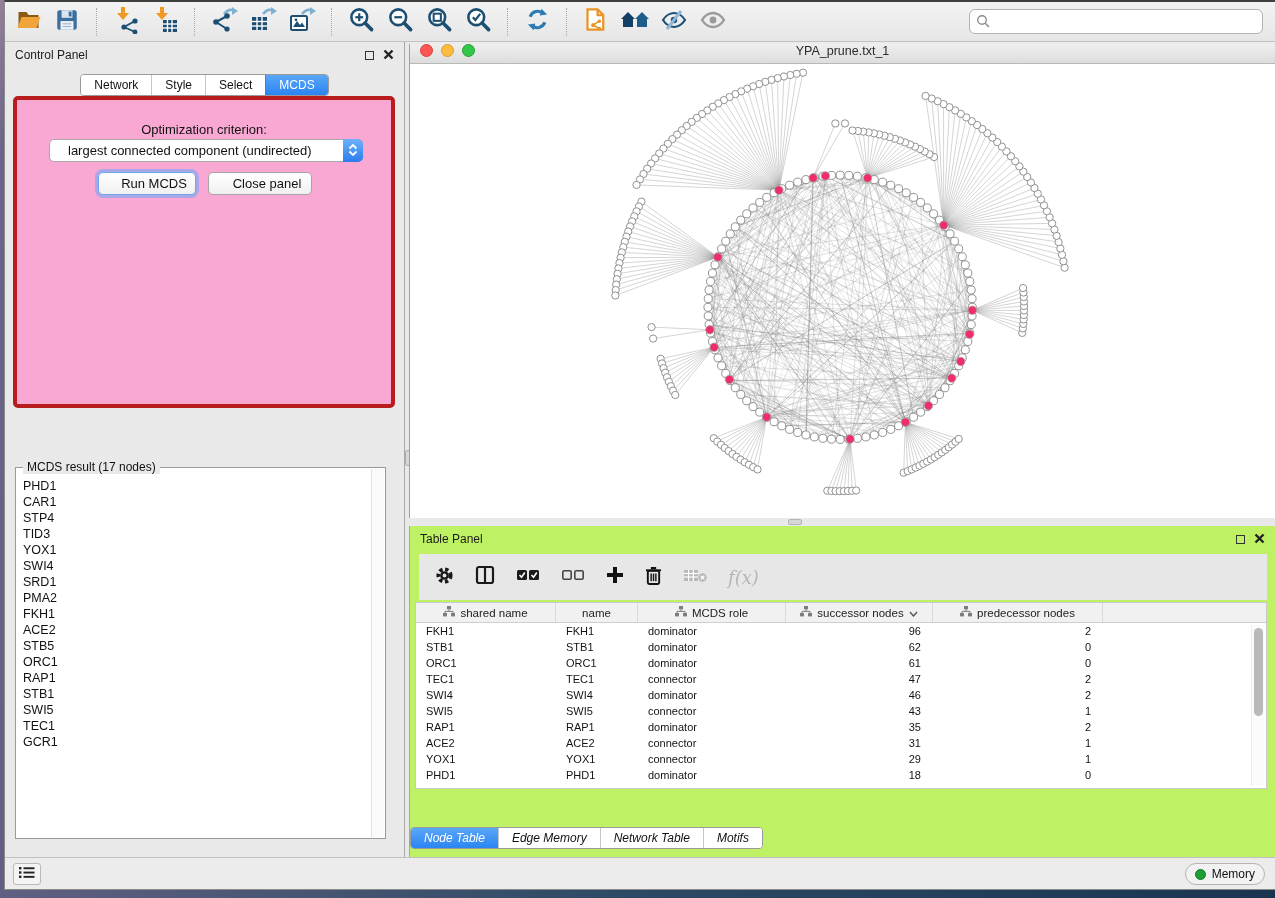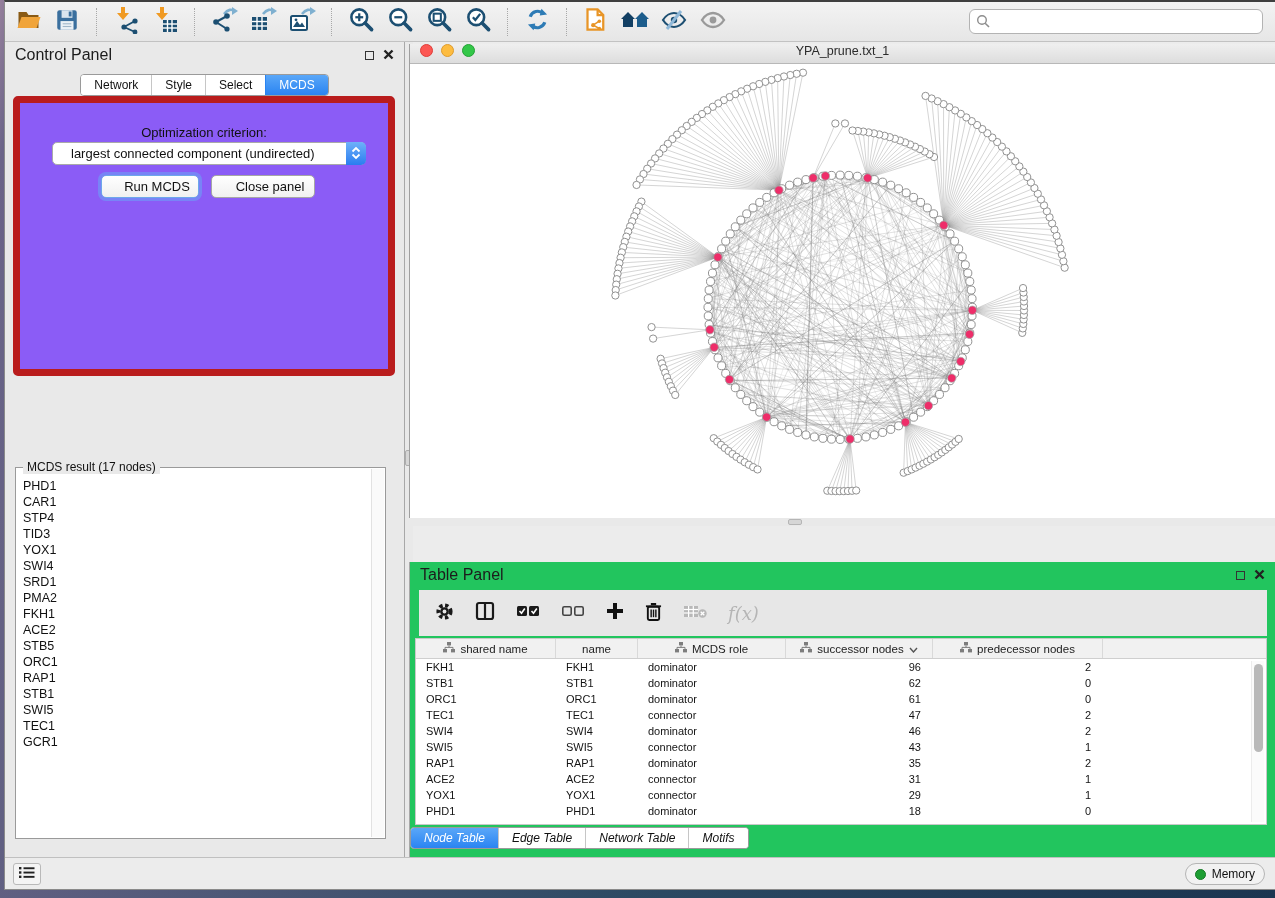--- a/index.html
+++ b/index.html
@@ -18,29 +18,29 @@
   .tb-sep { width:1px; height:28px; border-left:1px dotted #a8a8a8; margin:0 5px; flex:0 0 auto; }
   .search-wrap { margin-left:auto; margin-right:4px; position:relative; }
   .search-input { width:294px; height:25px; border:1px solid #b3b3b3; border-radius:6px;
     background:#fff; padding:0 8px 0 26px; font-size:12px; outline:none; }
   .search-glass { position:absolute; left:7px; top:5px; }
 
   
   .control-panel { position:absolute; left:0; top:40px; width:400px; bottom:32px;
     background:#e9e9e9; border-right:1px solid #a8a8a8; }
   .panel-titlebar { height:26px; display:flex; align-items:center; padding:0 10px; }
-  .panel-title { font-size:16px; color:#1c1c1c; }
+  .panel-title { font-size:12px; color:#1c1c1c; }
   .panel-wicons { margin-left:auto; display:flex; gap:9px; align-items:center; }
   .seg-tabs { display:inline-flex; background:#fff; border:1px solid #9a9a9a; border-radius:4px; overflow:hidden; }
   .seg { padding:3px 13px; font-size:12px; color:#111; background:#fff; border-left:1px solid #c6c6c6; cursor:default; white-space:nowrap; }
   .seg:first-child { border-left:none; }
   .seg.active { background:linear-gradient(#5aa7f8,#2a84f2); color:#fff; border-left-color:#2a84f2; }
   .ctrl-tabs-row { display:flex; justify-content:center; margin-top:6px; }
-  .mcds-box { position:absolute; left:8px; right:9px; top:54px; height:280px;
-    background:#8b5cf6; border:7px solid #b91c1c; border-radius:5px; }
+  .mcds-box { position:absolute; left:8px; right:9px; top:54px; height:312px;
+    background:#f9a8d4; border:4px solid #b91c1c; border-radius:5px; }
   .opt-label { text-align:center; margin-top:22px; font-size:13px; color:#111; }
   .dropdown { position:absolute; left:32px; top:39px; width:314px; height:23px;
     background:#fff; border:1px solid #a9a9a9; border-radius:5px; display:flex; align-items:center; }
   .dropdown-text { font-size:13px; padding-left:18px; color:#111; flex:1; white-space:nowrap; overflow:hidden; }
   .dropdown-stepper { width:20px; height:23px; margin:-1px -1px 0 0; border-radius:0 5px 5px 0;
     background:linear-gradient(#6eb1f9,#2a7df0); display:flex; flex-direction:column; align-items:center; justify-content:center; gap:1px; }
   .btn { height:23px; background:linear-gradient(#ffffff,#f0f0f0); border:1px solid #a6a6a6; border-radius:5px;
     font-size:13px; color:#111; display:inline-flex; align-items:center; justify-content:center; font-family:inherit;padding-left:14px; }
   .btn-run { position:absolute; left:81px; top:72px; width:98px; box-shadow:0 0 0 3px rgba(106,166,245,.55); border-color:#6ea7ea; }
   .btn-close { position:absolute; left:191px; top:72px; width:104px; }
@@ -62,21 +62,21 @@
     border-left:1px solid #9f9f9f; background:#fff; }
   .net-titlebar { height:20px; background:linear-gradient(#efefef,#dddddd); border-bottom:1px solid #b8b8b8;
     display:flex; align-items:flex-start; position:relative; }
   .traffic { display:flex; gap:8px; margin-left:10px; }
   .tl { width:13px; height:13px; border-radius:50%; }
   .net-title { position:absolute; left:0; right:0; text-align:center; font-size:12.5px; color:#2b2b2b; }
   .net-canvas { position:absolute; left:0; right:0; top:20px; bottom:0; background:#fff; overflow:hidden; }
 
   
   .table-panel { position:absolute; left:404px; right:0; top:524px; bottom:32px;
-    background:#22c55e; border-left:1px solid #a8a8a8;margin-top:36px; }
+    background:#bef264; border-left:1px solid #a8a8a8; }
   .tp-toolbar { position:absolute; left:9px; right:8px; top:28px; height:46px; background:#e7e7e7;
     display:flex; align-items:center; gap:21px; padding-left:16px; }
   .tp-table { position:absolute; left:5px; right:8px; top:76px; height:187px; background:#fff; border:1px solid #c9c9c9; }
   .thead { display:flex; height:20px; background:#f1f1f1; border-bottom:1px solid #cfcfcf; }
   .th { display:flex; align-items:center; justify-content:center; gap:5px; font-size:11.5px; color:#222;
     border-right:1px solid #d9d9d9; overflow:hidden; }
   .tbody .tr { display:flex; height:16px; }
   .td { font-size:11px; color:#141414; line-height:16px; padding:0 12px 0 10px; white-space:nowrap; overflow:hidden; }
   .td.right { text-align:right; }
   .tscroll { position:absolute; top:22px; bottom:2px; right:2px; width:13px; background:#fbfbfb; border-left:1px solid #ececec; }
@@ -1334,21 +1334,21 @@
             <div class="td right" style="width: 170px;">0</div>
           </div>
         </div>
       <div class="tscroll">
           <div class="thumb"></div>
         </div>
     </div>
     <div class="tp-tabs-row">
         <div class="seg-tabs">
           <div class="seg active">Node Table</div>
-          <div class="seg">Edge Table</div>
+          <div class="seg">Edge Memory</div>
           <div class="seg">Network Table</div>
           <div class="seg">Motifs</div>
         </div>
       </div>
   </div>
 
   <div class="status-bar">
     <div class="list-btn">
       <span><svg width="16" height="13" viewBox="0 0 16 13">
             <rect x="0" y="1" width="2.4" height="2.4" fill="#222"></rect>

